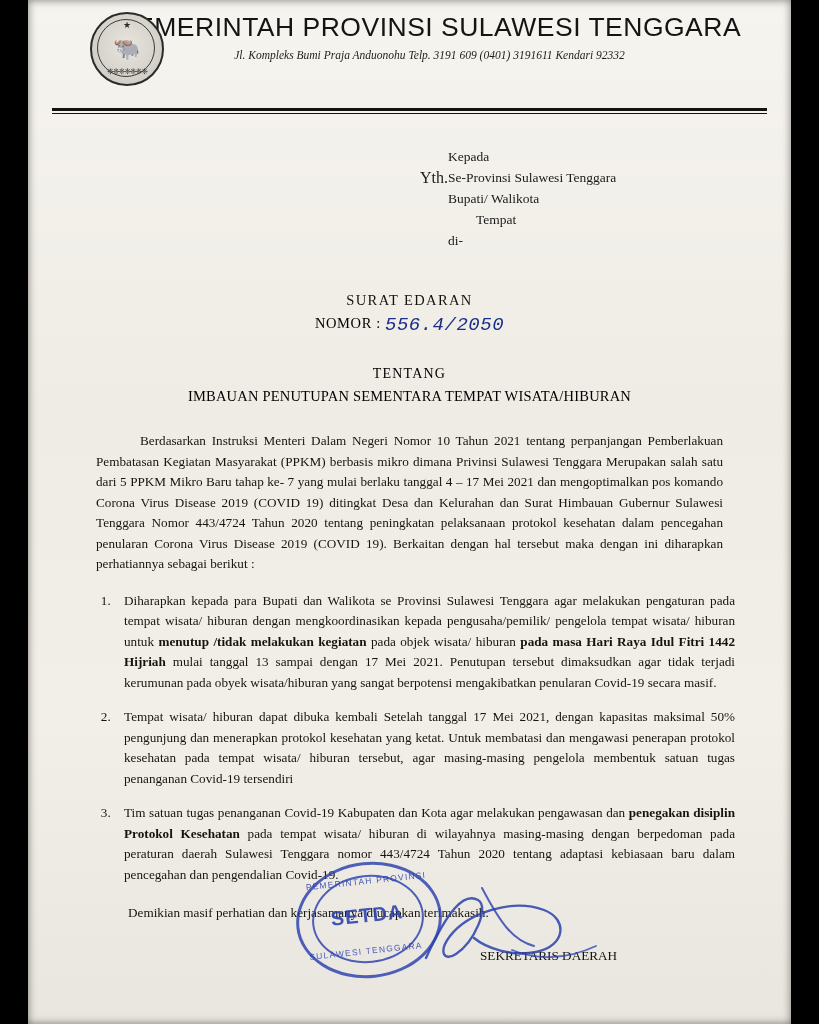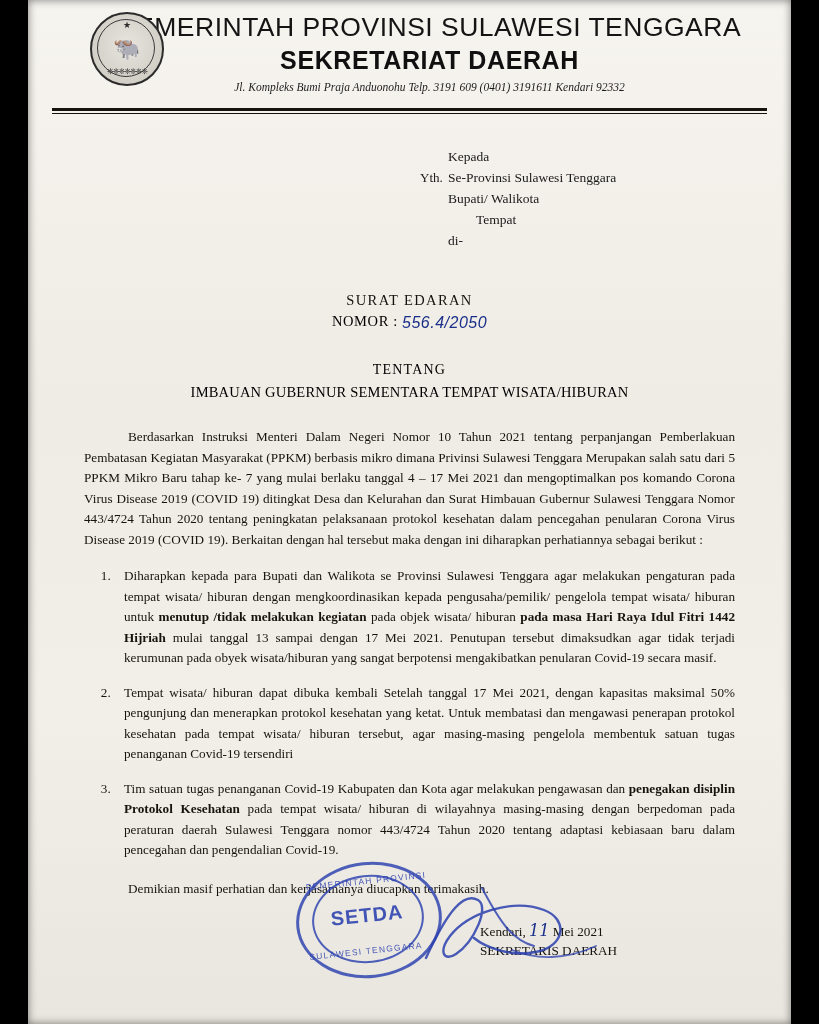--- a/index.html
+++ b/index.html
@@ -146,21 +146,21 @@
     margin: 32px 0 0 0;
     padding-left: 420px;
     font-size: 13.5px;
     color: #1a1a1a;
     line-height: 21px;
   }
   .addressee .yth {
     position: absolute;
     left: 392px;
     top: 21px;
-    font-size: 13px;
+    font-size: 16px;
   }
   
   .titleblock {
     margin-top: 34px;
     text-align: center;
   }
   .t-surat {
     font-size: 14.5px;
     letter-spacing: 1.4px;
     color: #15130f;
@@ -168,23 +168,23 @@
     margin-top: 7px;
   }
   .t-nomor {
     font-size: 14.5px;
     letter-spacing: 0.6px;
     margin-top: 3px;
     position: relative;
     display: inline-block;
   }
   .handwritten {
-    font-family: Liberation Sans, sans-serif;
+    font-family: Liberation Mono, monospace;
     font-style: italic;
-    font-size: 16px;
+    font-size: 19px;
     color: #1a2f8a;
     letter-spacing: 0.5px;
     position: relative;
     top: 2px;
   }
   .t-tentang {
     font-size: 14px;
     letter-spacing: 1.2px;
     margin-top: 32px;
   }
@@ -195,21 +195,21 @@
   }
   
   .body {
     margin: 26px 56px 0 56px;
     font-size: 13.2px;
     line-height: 20.5px;
     color: #16140f;
     text-align: justify;
   }
   .body p.intro {
-    margin: 0;
+    margin: 12px;
     text-indent: 44px;
   }
   ol.items {
     margin: 16px 0 0 0;
     padding-left: 30px;
   }
   ol.items > li {
     margin-bottom: 14px;
     padding-left: 10px;
     text-align: justify;
@@ -321,21 +321,20 @@
         <div class="shield">
           <div class="ring"></div>
           <div class="star">★</div>
           <div class="cap">&nbsp;</div>
           <div class="buffalo">🐃</div>
           <div class="leaves">❈❈❈❈❈❈❈</div>
         </div>
       </div>
       <div class="lh-text">
         <div class="lh-line1">PEMERINTAH PROVINSI SULAWESI TENGGARA</div>
-        <div class="lh-line2">SEKRETARIAT DAERAH</div>
         <div class="lh-line3">Jl. Kompleks Bumi Praja Anduonohu Telp. 3191 609 (0401) 3191611 Kendari 92332</div>
       </div>
     </div>
     <div class="rule"></div>
 
     <div class="addressee">
       <div>Kepada</div>
       <div class="yth">Yth.</div>
       <div>Se-Provinsi Sulawesi Tenggara</div>
       <div>Bupati/ Walikota</div>
@@ -343,46 +342,41 @@
       <div>di-</div>
     </div>
 
     <div class="titleblock">
       <div><span class="t-surat">SURAT EDARAN</span></div>
       <div class="t-nomor">
         <span>NOMOR :</span>
         <span class="handwritten">556.4/2050</span>
       </div>
       <div class="t-tentang">TENTANG</div>
-      <div class="t-subject">IMBAUAN GUBERNUR SEMENTARA TEMPAT WISATA/HIBURAN</div>
+      <div class="t-subject">IMBAUAN PENUTUPAN SEMENTARA TEMPAT WISATA/HIBURAN</div>
     </div>
 
     <div class="body">
       <p class="intro">Berdasarkan Instruksi Menteri Dalam Negeri Nomor 10 Tahun 2021 tentang perpanjangan Pemberlakuan Pembatasan Kegiatan Masyarakat (PPKM) berbasis mikro dimana Privinsi Sulawesi Tenggara Merupakan salah satu dari 5 PPKM Mikro Baru tahap ke- 7 yang mulai berlaku tanggal 4 – 17 Mei 2021 dan mengoptimalkan pos komando Corona Virus Disease 2019 (COVID 19) ditingkat Desa dan Kelurahan dan Surat Himbauan Gubernur Sulawesi Tenggara Nomor 443/4724 Tahun 2020 tentang peningkatan pelaksanaan protokol kesehatan dalam pencegahan penularan Corona Virus Disease 2019 (COVID 19). Berkaitan dengan hal tersebut maka dengan ini diharapkan perhatiannya sebagai berikut :</p>
 
       <ol class="items">
         <li>
           <span>Diharapkan kepada para Bupati dan Walikota se Provinsi Sulawesi Tenggara  agar melakukan pengaturan pada tempat wisata/ hiburan dengan mengkoordinasikan kepada pengusaha/pemilik/ pengelola tempat wisata/ hiburan untuk </span><b>menutup /tidak melakukan kegiatan</b><span> pada objek wisata/ hiburan  </span><b>pada masa Hari Raya Idul Fitri 1442 Hijriah</b><span> mulai tanggal 13 sampai  dengan 17 Mei 2021. Penutupan tersebut dimaksudkan agar tidak terjadi kerumunan pada obyek wisata/hiburan yang sangat berpotensi mengakibatkan penularan Covid-19 secara masif.</span>
         </li>
         <li>
           <span>Tempat wisata/ hiburan dapat dibuka  kembali Setelah tanggal 17  Mei 2021, dengan kapasitas maksimal 50% pengunjung dan menerapkan protokol kesehatan yang ketat. Untuk membatasi dan mengawasi penerapan protokol kesehatan pada tempat wisata/ hiburan tersebut, agar masing-masing pengelola membentuk satuan tugas penanganan Covid-19 tersendiri</span>
         </li>
         <li>
           <span>Tim satuan tugas penanganan Covid-19   Kabupaten dan Kota agar melakukan pengawasan dan </span><b>penegakan disiplin Protokol Kesehatan</b><span> pada tempat wisata/ hiburan di wilayahnya masing-masing dengan berpedoman pada peraturan daerah Sulawesi Tenggara nomor 443/4724 Tahun 2020 tentang adaptasi kebiasaan baru dalam pencegahan dan pengendalian Covid-19.</span>
         </li>
       </ol>
 
       <p class="closing">Demikian masif perhatian dan kerjasamanya diucapkan terimakasih.</p>
 
       <div class="signature">
-        <div class="sig-date">
-          <span>Kendari,</span>
-          <span class="hw-date">11</span>
-          <span>Mei 2021</span>
-        </div>
         <div class="sig-title2">SEKRETARIS DAERAH</div>
         <div class="sig-gap"></div>
 
       </div>
     </div>
 
     <div class="stamp">
       <div class="outer"></div>
       <div class="inner"></div>
       <div class="top-arc">PEMERINTAH PROVINSI</div>

